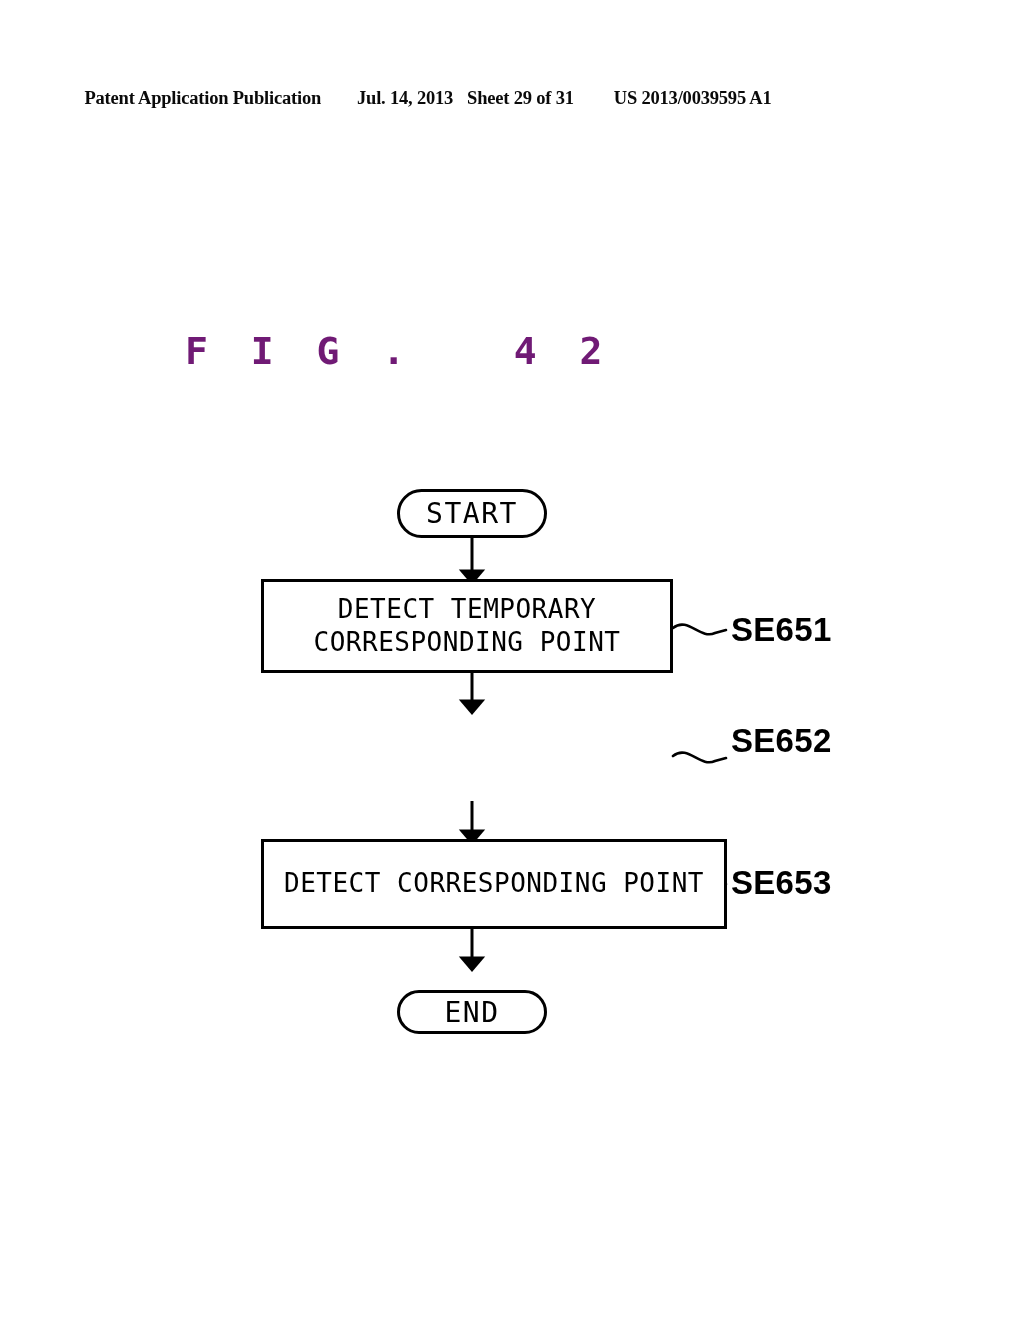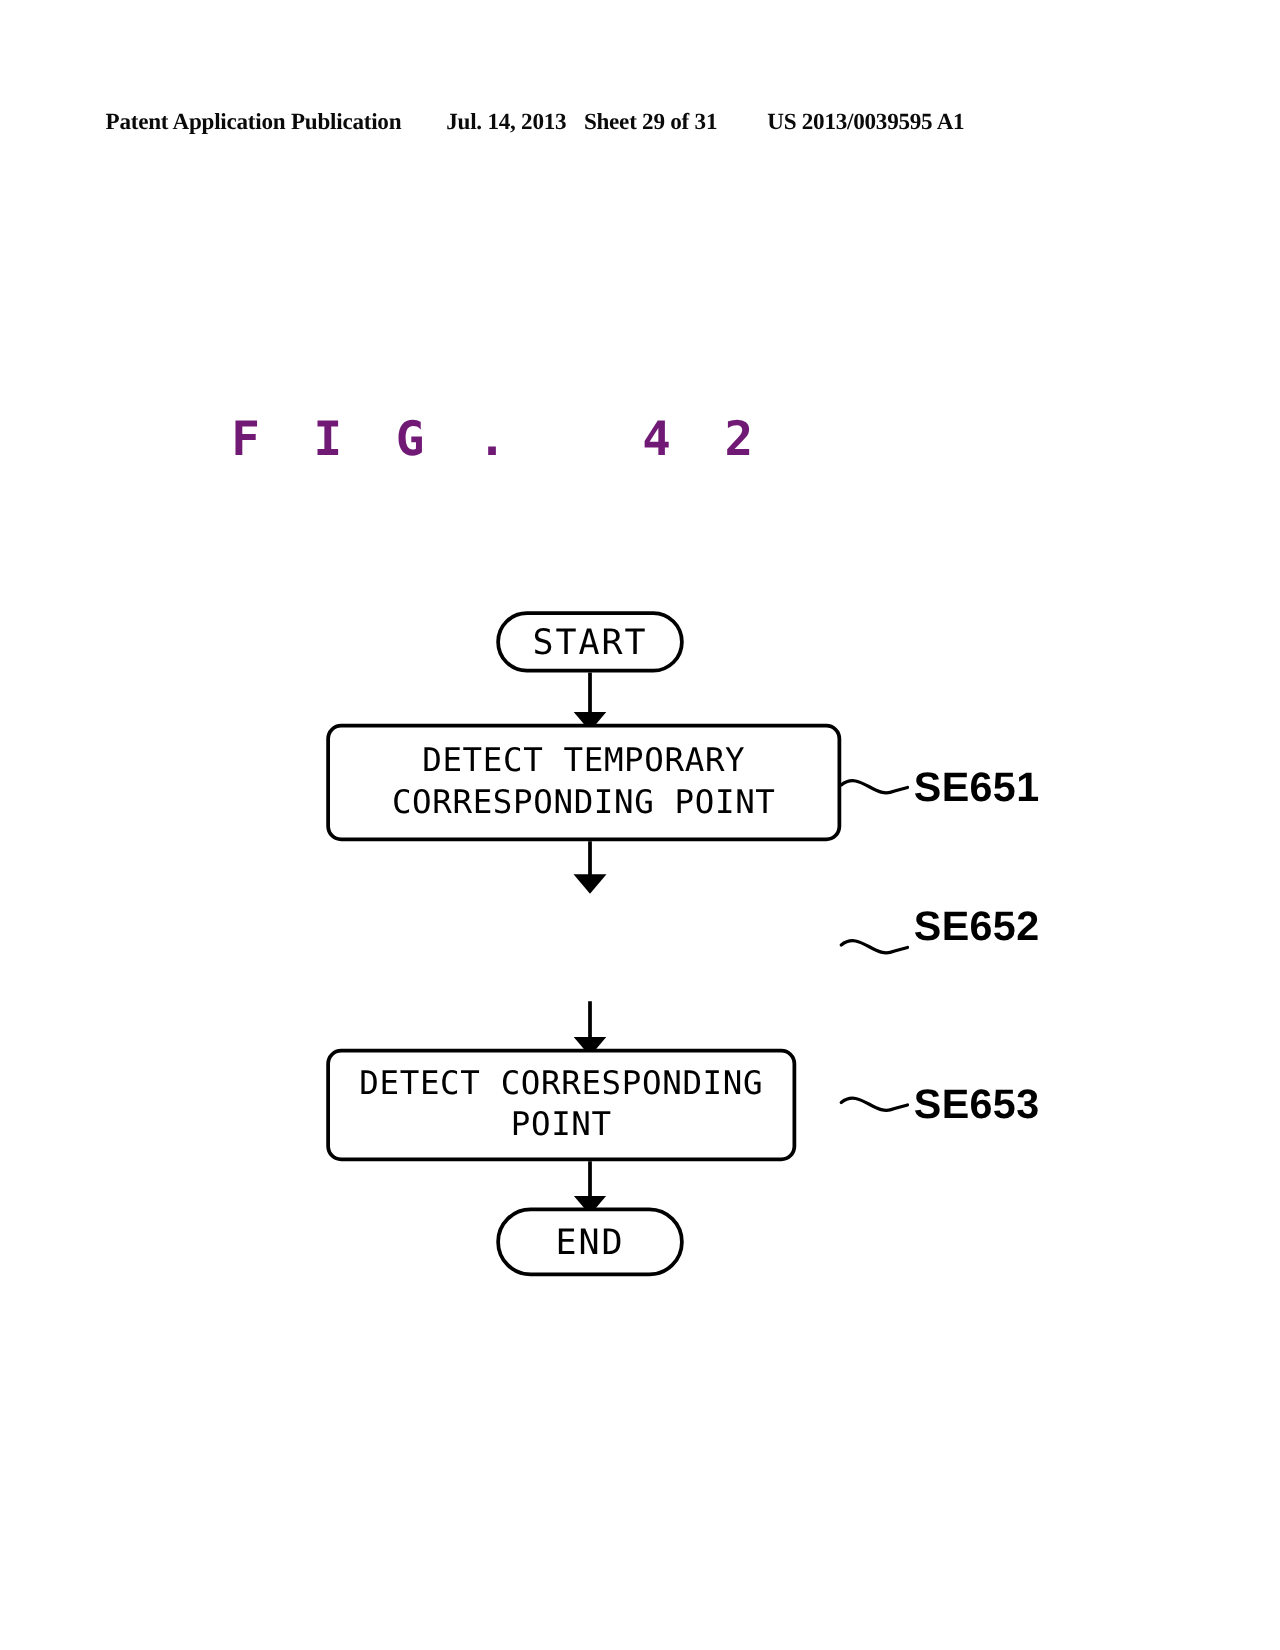--- a/index.html
+++ b/index.html
@@ -74,35 +74,35 @@
     font-family: "DejaVu Sans Mono", monospace;
     color: #000000;
   }
   .terminal {
     border-radius: 999px;
     border-width: 3px;
     font-size: 28px;
     letter-spacing: 1.5px;
   }
   .process {
-    border-radius: 12px;
+    border-radius: 0;
     font-size: 26px;
     letter-spacing: 0.5px;
     line-height: 1.28;
   }
   .process .node-text {
     display: block;
     white-space: pre-line;
   }
 
   #node-start { left: 397px; top: 489px;  width: 150px; height: 49px; }
   #node-se651 { left: 261px; top: 579px;  width: 412px; height: 94px; }
   #node-se652 { left: 261px; top: 709px;  width: 412px; height: 92px; }
-  #node-se653 { left: 261px; top: 839px;  width: 376px; height: 90px; }
-  #node-end   { left: 397px; top: 966px;  width: 150px; height: 55px; }
+  #node-se653 { left: 261px; top: 839px;  width: 466px; height: 90px; }
+  #node-end   { left: 397px; top: 990px;  width: 150px; height: 44px; }
 
   
   .step-label {
     position: absolute;
     left: 731px;
     font-family: "Liberation Sans", sans-serif;
     font-weight: 700;
     font-size: 33px;
     letter-spacing: 0.3px;
     color: #000000;

